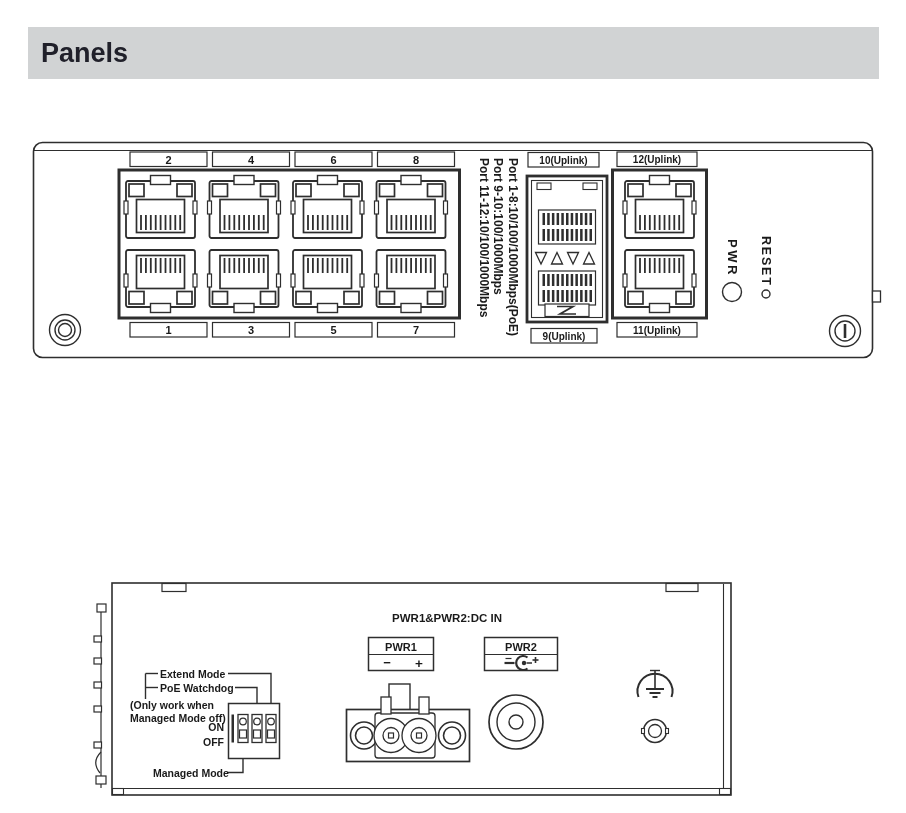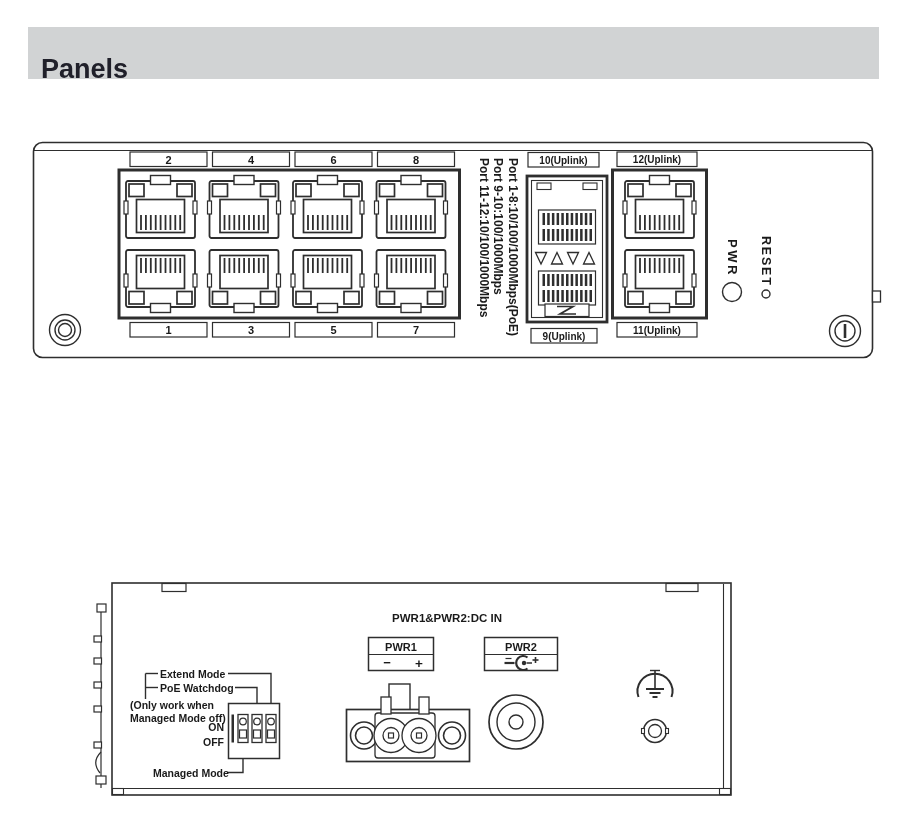--- a/index.html
+++ b/index.html
@@ -1,18 +1,18 @@
 <!DOCTYPE html>
 <html><head>
 <meta charset="utf-8">
 <style>
   html,body{margin:0;padding:0;background:#ffffff;width:906px;height:813px;overflow:hidden;}
   .canvas{position:relative;width:906px;height:813px;font-family:"Liberation Sans",sans-serif;}
   .hdr{position:absolute;left:28px;top:27px;width:851px;height:52px;background:#d1d3d4;}
-  .hdr h1{margin:0;padding:16px 0 0 13px;line-height:53px;font-size:27px;font-weight:bold;color:#20202a;
+  .hdr h1{margin:0;padding:0 0 0 13px;line-height:53px;font-size:27px;font-weight:bold;color:#20202a;
           font-family:"Liberation Sans",sans-serif;letter-spacing:0;}
   svg{position:absolute;left:0;top:0;}
   svg text{font-family:"Liberation Sans",sans-serif;font-weight:bold;fill:#1a1a1a;}
   .ln{stroke:#2e2e2e;fill:none;}
   .lnw{stroke:#2e2e2e;fill:#ffffff;}
 </style>
 </head>
 <body>
 
 <div class="canvas">

